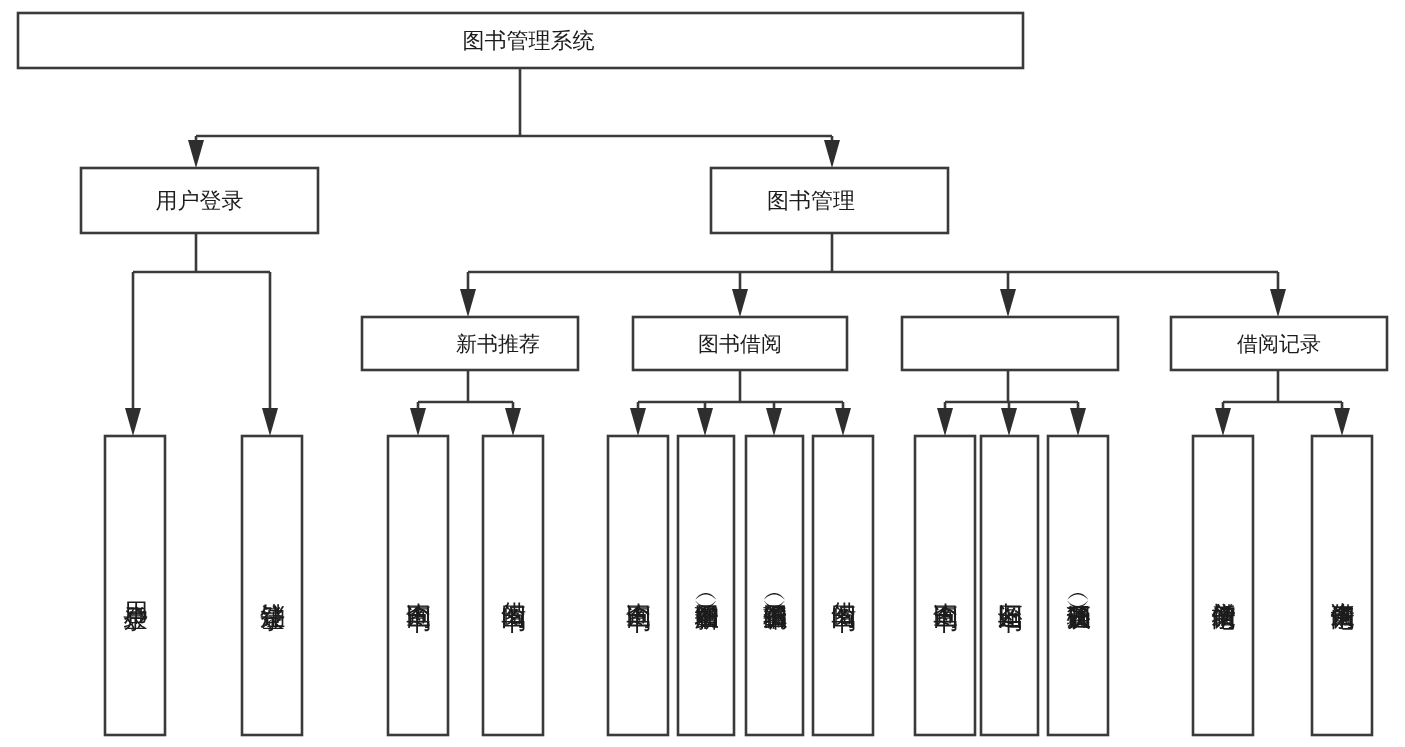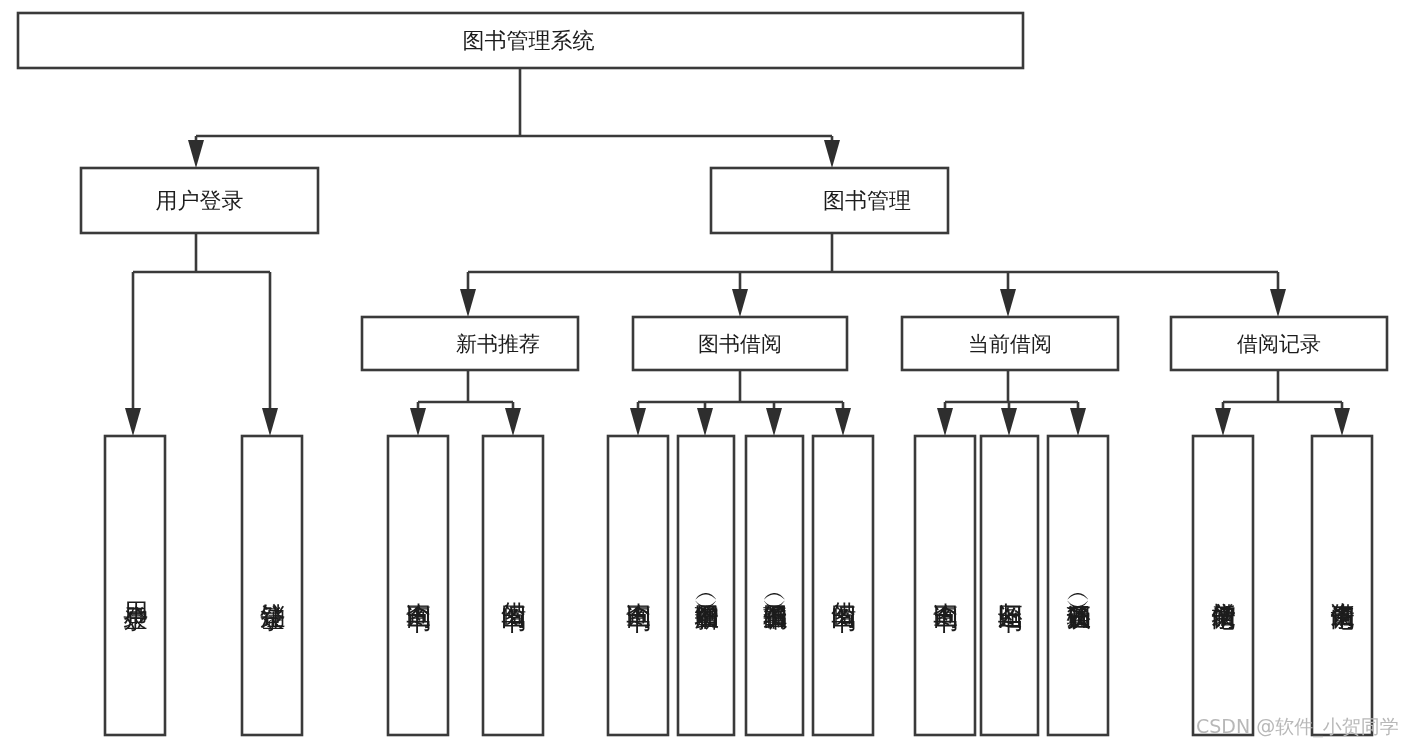--- a/index.html
+++ b/index.html
@@ -174,40 +174,38 @@
       <rect class="node-box" x="1048" y="436" width="60" height="299"></rect>
 
       <rect class="node-box" x="1193" y="436" width="60" height="299"></rect>
       <rect class="node-box" x="1312" y="436" width="60" height="299"></rect>
     </g>
   </svg>
 
   <div class="hlabel-wrap" style="left:26px; top:13px; width:1005px; height:55px; font-size:22px;">图书管理系统</div>
 
   <div class="hlabel-wrap" style="left:81px; top:168px; width:237px; height:65px; font-size:22px;">用户登录</div>
-  <div class="hlabel-wrap" style="left:729px; top:168px; width:276px; height:65px; font-size:22px;">图书管理</div>
+  <div class="hlabel-wrap" style="left:673px; top:168px; width:276px; height:65px; font-size:22px;">图书管理</div>
 
   <div class="hlabel-wrap" style="left:362px; top:317px; width:216px; height:53px; font-size:21px;margin-left:28px;">新书推荐</div>
   <div class="hlabel-wrap" style="left:633px; top:317px; width:214px; height:53px; font-size:21px;">图书借阅</div>
-  <div class="hlabel-wrap" style="left:902px; top:317px; width:216px; height:53px; font-size:21px;">当前借阅</div>
   <div class="hlabel-wrap" style="left:1171px; top:317px; width:216px; height:53px; font-size:21px;text-align:center;">借阅记录</div>
 
   <div class="vlabel-wrap" style="left:105px; top:436px; width:60px; height:299px;">用户登录</div>
   <div class="vlabel-wrap" style="left:242px; top:436px; width:60px; height:299px;">注销登录</div>
 
   <div class="vlabel-wrap" style="left:388px; top:436px; width:60px; height:299px;">查询图书</div>
   <div class="vlabel-wrap" style="left:483px; top:436px; width:60px; height:299px;">借阅图书</div>
 
   <div class="vlabel-wrap" style="left:608px; top:436px; width:60px; height:299px;">查询图书</div>
   <div class="vlabel-wrap" style="left:678px; top:440px; width:56px; height:292px; font-size:24px; letter-spacing:0px;">新增图书（管理员）</div>
   <div class="vlabel-wrap" style="left:746px; top:440px; width:57px; height:292px; font-size:24px; letter-spacing:0px;">编辑图书（管理员）</div>
   <div class="vlabel-wrap" style="left:813px; top:436px; width:60px; height:299px;">借阅图书</div>
 
   <div class="vlabel-wrap" style="left:915px; top:436px; width:60px; height:299px;">查询图书</div>
   <div class="vlabel-wrap" style="left:981px; top:436px; width:57px; height:299px;">归还图书</div>
   <div class="vlabel-wrap" style="left:1048px; top:440px; width:60px; height:292px; font-size:24px; letter-spacing:0px;">确认归还（管理员）</div>
 
   <div class="vlabel-wrap" style="left:1193px; top:440px; width:60px; height:292px; font-size:24px; letter-spacing:1px;">新增借阅记录</div>
   <div class="vlabel-wrap" style="left:1312px; top:440px; width:60px; height:292px; font-size:24px; letter-spacing:1px;">查询借阅记录</div>
 
-  <div class="watermark" style="left:1196px; top:714px;">CSDN @软件_小贺同学</div>
 
 </div>
 
 </body></html>

